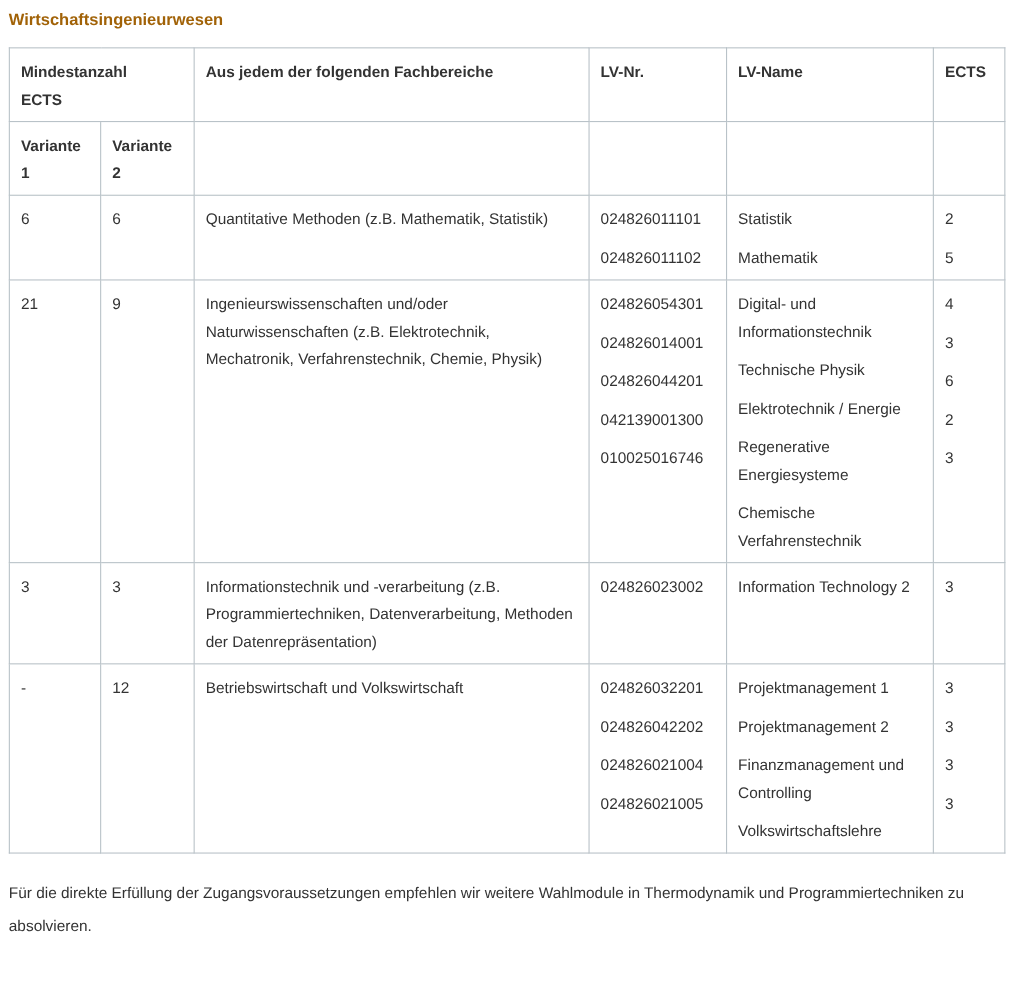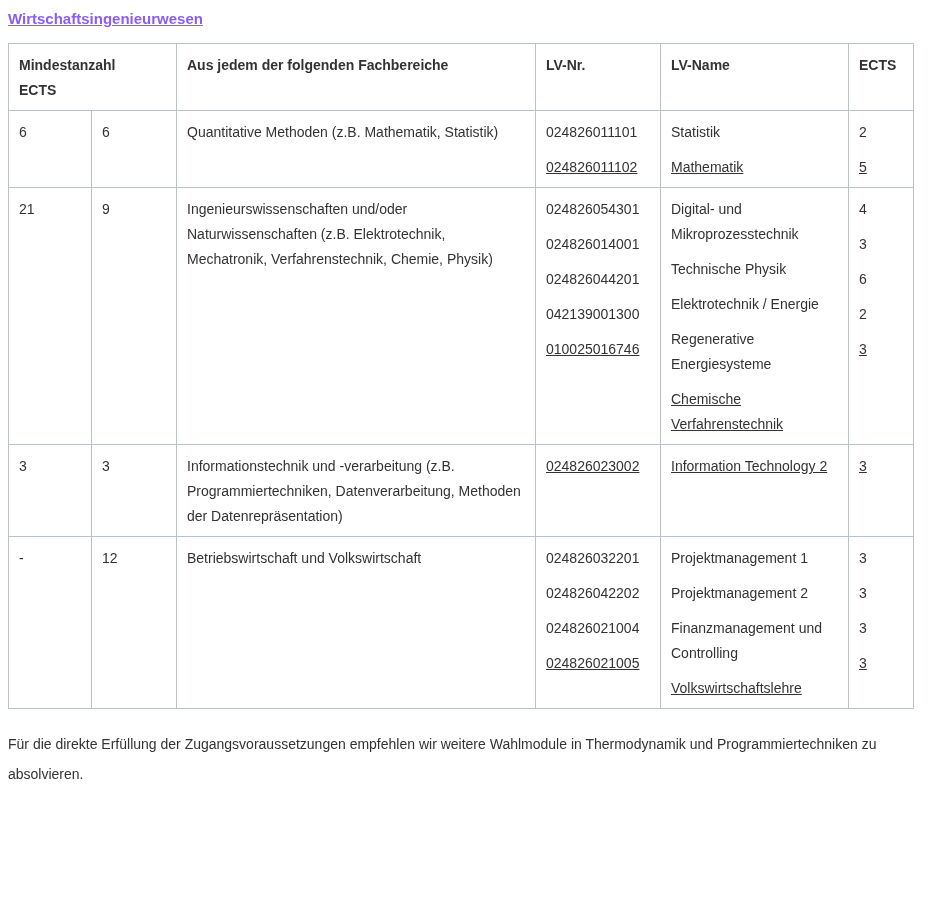--- a/index.html
+++ b/index.html
@@ -10,22 +10,21 @@
     color: #333333;
   }
   body {
     width: 929px;
     padding: 10px 8px 20px 8px;
   }
   .page-title {
     font-size: 15px;
     font-weight: bold;
     margin: 0 0 16px 0;
-    color: #8b5cf6;
-    text-decoration: underline;
+    color: #a16207;
   }
   table.req-table {
     border-collapse: collapse;
     table-layout: fixed;
     width: 905px;
     font-size: 14px;
   }
   table.req-table th,
   table.req-table td {
     border: 1px solid #b9c2c8;
@@ -33,21 +32,21 @@
     text-align: left;
     padding: 9px 10px 7px 10px;
     line-height: 25px;
     font-weight: normal;
     word-wrap: break-word;
   }
   table.req-table th {
     font-weight: bold;
   }
   .cell-par { margin: 0 0 10px 0; }
-  .cell-par:last-child { margin-bottom: 0; text-decoration: underline; }
+  .cell-par:last-child { margin-bottom: 0; }
   .narrow-head { max-width: 7.5em; }
   .footer-note {
     margin: 20px 0 0 0;
     font-size: 14px;
     line-height: 30px;
     max-width: 905px;
   }
   
   col.c-v1   { width: 83px; }
   col.c-v2   { width: 85px; }
@@ -75,20 +74,28 @@
       <tr>
     <th colspan="2">
       <div class="narrow-head">Mindestanzahl ECTS</div>
     </th>
     <th>Aus jedem der folgenden Fachbereiche</th>
     <th>LV-Nr.</th>
     <th>LV-Name</th>
     <th>ECTS</th>
   </tr>
 
+  <tr>
+    <th>Variante 1</th>
+    <th>Variante 2</th>
+    <th></th>
+    <th></th>
+    <th></th>
+    <th></th>
+  </tr>
 
   <tr>
     <td>6</td>
     <td>6</td>
     <td>Quantitative Methoden (z.B. Mathematik, Statistik)</td>
     <td>
       <p class="cell-par">024826011101</p>
       <p class="cell-par">024826011102</p>
     </td>
     <td>
@@ -106,21 +113,21 @@
     <td>9</td>
     <td>Ingenieurswissenschaften und/oder Naturwissenschaften (z.B. Elektrotechnik, Mechatronik, Verfahrenstechnik, Chemie, Physik)</td>
     <td>
       <p class="cell-par">024826054301</p>
       <p class="cell-par">024826014001</p>
       <p class="cell-par">024826044201</p>
       <p class="cell-par">042139001300</p>
       <p class="cell-par">010025016746</p>
     </td>
     <td>
-      <p class="cell-par">Digital- und Mikroprozesstechnik</p>
+      <p class="cell-par">Digital- und Informationstechnik</p>
       <p class="cell-par">Technische Physik</p>
       <p class="cell-par">Elektrotechnik / Energie</p>
       <p class="cell-par">Regenerative Energiesysteme</p>
       <p class="cell-par">Chemische Verfahrenstechnik</p>
     </td>
     <td>
       <p class="cell-par">4</p>
       <p class="cell-par">3</p>
       <p class="cell-par">6</p>
       <p class="cell-par">2</p>

